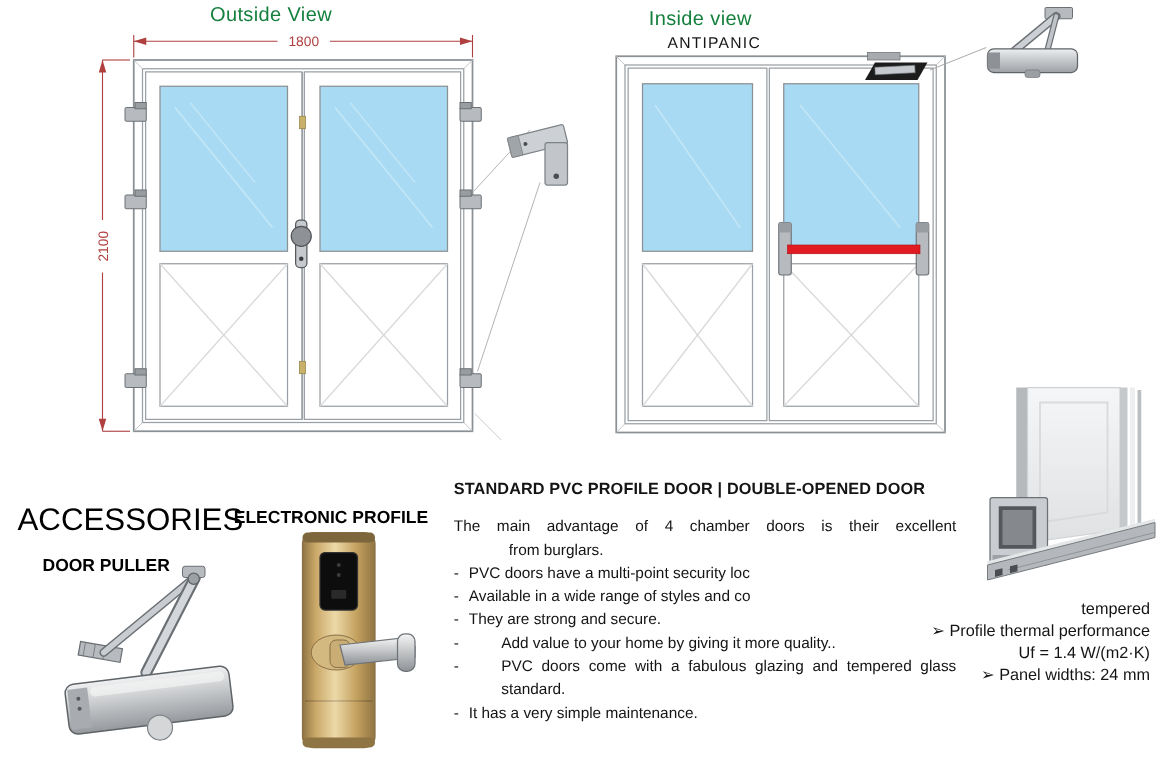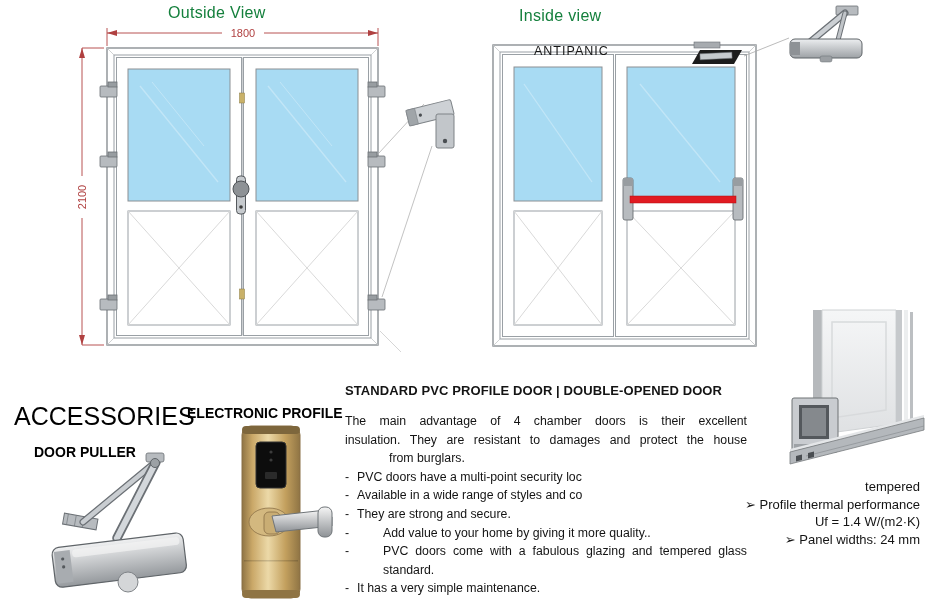--- a/index.html
+++ b/index.html
@@ -4,21 +4,21 @@
 <style>
   html,body{margin:0;padding:0;background:#fff;}
   .page{position:relative;width:929px;height:607px;background:#ffffff;overflow:hidden;
         font-family:"Liberation Sans","DejaVu Sans",sans-serif;color:#111;}
   svg{position:absolute;display:block;}
   .lbl{position:absolute;white-space:nowrap;}
   .view-title{font-size:16px;color:#15803d;letter-spacing:.3px;}
   .antipanic{font-size:12.5px;letter-spacing:1px;color:#161616;}
   .acc-title{font-size:25px;font-weight:400;color:#000;}
   .acc-sub{font-size:14px;font-weight:700;color:#000;}
-  .desc{position:absolute;left:345px;top:383px;width:402px;color:#141414;}
+  .desc{position:absolute;left:363px;top:383px;width:402px;color:#141414;}
   .desc-heading{font-size:13px;font-weight:700;line-height:16px;margin-bottom:13px;letter-spacing:.1px;}
   .para-line{font-size:12.3px;line-height:18.6px;text-align:justify;text-align-last:justify;}
   .para-line.last{text-align-last:left;margin-left:44px;}
   .brow{display:flex;font-size:12.3px;line-height:18.6px;}
   .dash{width:12px;flex:none;}
   .dash.wide{width:38px;}
   .btext{flex:1;white-space:nowrap;overflow:hidden;}
   .btext.justify{white-space:normal;text-align:justify;text-align-last:justify;}
   .indent{padding-left:38px;font-size:12.3px;line-height:18.6px;}
   .specs{position:absolute;left:700px;top:478px;width:220px;text-align:right;
@@ -170,21 +170,21 @@
       <line x1="845" y1="13" x2="838" y2="40" stroke="#6b7075" stroke-width="5" stroke-linecap="round"></line>
       <line x1="845" y1="13" x2="838" y2="40" stroke="#c0c4c8" stroke-width="3" stroke-linecap="round"></line>
       <rect x="790" y="39" width="72" height="19" rx="5" fill="url(#gmetal)" stroke="#5f6468" stroke-width="1"></rect>
       <rect x="790" y="42" width="10" height="13" fill="#8e9296"></rect>
       <rect x="820" y="56" width="12" height="6" rx="2" fill="#9b9fa3" stroke="#6b7075" stroke-width="0.5"></rect>
     </g>
   </svg>
 
   <div class="lbl view-title" style="left:168px;top:4px">Outside View</div>
   <div class="lbl view-title" style="left:519px;top:7px">Inside view</div>
-  <div class="lbl antipanic" style="left:534px;top:44px">ANTIPANIC</div>
+  <div class="lbl antipanic" style="left:534px;top:27px">ANTIPANIC</div>
 
   <div class="lbl acc-title" style="left:14px;top:402px">ACCESSORIES</div>
   <div class="lbl acc-sub" style="left:34px;top:444px">DOOR PULLER</div>
   <div class="lbl acc-sub" style="left:187px;top:405px">ELECTRONIC PROFILE</div>
 
   <svg style="left:25px;top:448px" width="168" height="158" viewBox="0 0 168 158">
     <defs>
       <linearGradient id="gbody" x1="0" y1="0" x2="0" y2="1">
         <stop offset="0" stop-color="#f0f1f2"></stop>
           <stop offset="1" stop-color="#95999d"></stop>
@@ -236,21 +236,20 @@
     <ellipse cx="63" cy="102" rx="20" ry="14" fill="#d3b87f" stroke="#8a7046" stroke-width="0.8"></ellipse>
     <rect x="58" y="92" width="16" height="22" rx="5" fill="#c9ad74" stroke="#8a7046" stroke-width="0.8"></rect>
     <polygon points="66,96 120,90 126,97 126,106 70,112" fill="url(#gsilver)" stroke="#6f7478" stroke-width="1"></polygon>
     <rect x="112" y="87" width="14" height="30" rx="6" fill="url(#gsilver)" stroke="#6f7478" stroke-width="1"></rect>
     <rect x="38" y="140" width="54" height="1.5" fill="rgba(0,0,0,0.15)"></rect>
   </svg>
 
   <div class="desc">
     <div class="desc-heading">STANDARD PVC PROFILE DOOR | DOUBLE-OPENED DOOR</div>
     <div class="para-line">The main advantage of 4 chamber doors is their excellent</div>
-    <div class="para-line">insulation. They are resistant to damages and protect the house</div>
     <div class="para-line last">from burglars.</div>
     <div class="brow">
       <span class="dash">-</span>
       <span class="btext">PVC doors have a multi-point security loc</span>
     </div>
     <div class="brow">
       <span class="dash">-</span>
       <span class="btext">Available in a wide range of styles and co</span>
     </div>
     <div class="brow">

